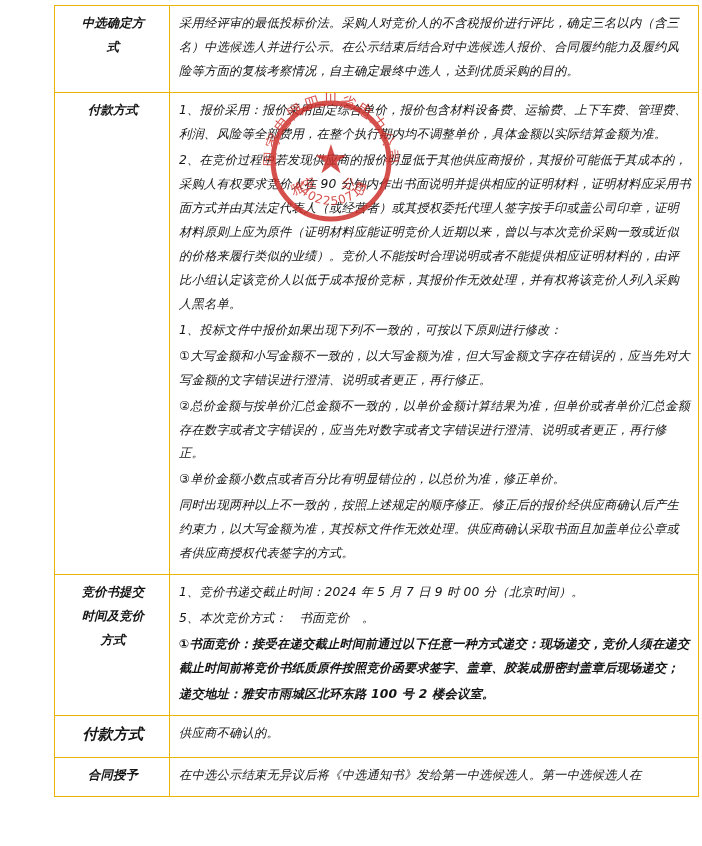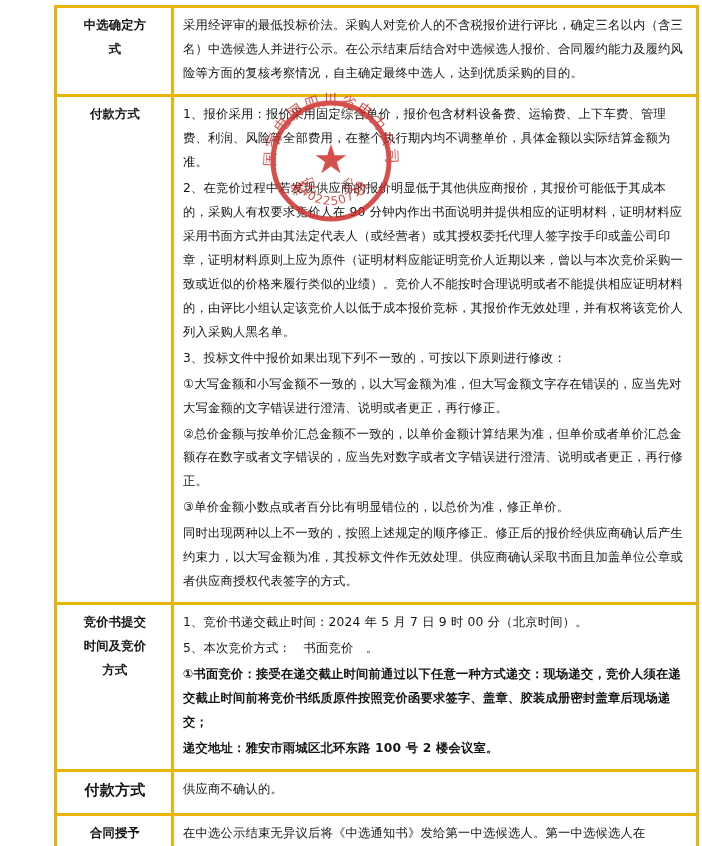--- a/index.html
+++ b/index.html
@@ -22,26 +22,27 @@
     box-sizing: border-box;
   }
   table.doc {
     border-collapse: collapse;
     width: 645px;
     margin-left: 54px;
     margin-top: 5px;
     table-layout: fixed;
   }
   table.doc td {
-    border: 3px solid #eab308;
+    border: 1px solid #eab308;
     vertical-align: top;
     padding: 6px 7px 8px 9px;
     font-size: 12.3px;
     line-height: 1.95;
     letter-spacing: 0.2px;
+    font-style: italic;
   }
   td.label {
     width: 98px;
     text-align: center;
     font-weight: bold;
     letter-spacing: 1px;
     padding-top: 10px;
     line-height: 2.2;
   }
   td.label .lbl-line { display: block; }
@@ -86,21 +87,21 @@
         </td>
       </tr>
 
       <tr>
         <td class="label">
           <span class="lbl-line">付款方式</span>
         </td>
         <td class="body">
           <p>1、报价采用：报价采用固定综合单价，报价包含材料设备费、运输费、上下车费、管理费、利润、风险等全部费用，在整个执行期内均不调整单价，具体金额以实际结算金额为准。</p>
           <p>2、在竞价过程中若发现供应商的报价明显低于其他供应商报价，其报价可能低于其成本的，采购人有权要求竞价人在 90 分钟内作出书面说明并提供相应的证明材料，证明材料应采用书面方式并由其法定代表人（或经营者）或其授权委托代理人签字按手印或盖公司印章，证明材料原则上应为原件（证明材料应能证明竞价人近期以来，曾以与本次竞价采购一致或近似的价格来履行类似的业绩）。竞价人不能按时合理说明或者不能提供相应证明材料的，由评比小组认定该竞价人以低于成本报价竞标，其报价作无效处理，并有权将该竞价人列入采购人黑名单。</p>
-          <p>3、投标文件中报价如果出现下列不一致的，可按以下原则进行修改：</p>
+          <p>1、投标文件中报价如果出现下列不一致的，可按以下原则进行修改：</p>
           <p>①大写金额和小写金额不一致的，以大写金额为准，但大写金额文字存在错误的，应当先对大写金额的文字错误进行澄清、说明或者更正，再行修正。</p>
           <p>②总价金额与按单价汇总金额不一致的，以单价金额计算结果为准，但单价或者单价汇总金额存在数字或者文字错误的，应当先对数字或者文字错误进行澄清、说明或者更正，再行修正。</p>
           <p>③单价金额小数点或者百分比有明显错位的，以总价为准，修正单价。</p>
           <p>同时出现两种以上不一致的，按照上述规定的顺序修正。修正后的报价经供应商确认后产生约束力，以大写金额为准，其投标文件作无效处理。供应商确认采取书面且加盖单位公章或者供应商授权代表签字的方式。</p>
         </td>
       </tr>
 
       <tr>
         <td class="label">
           <span class="lbl-line">竞价书提交</span>

